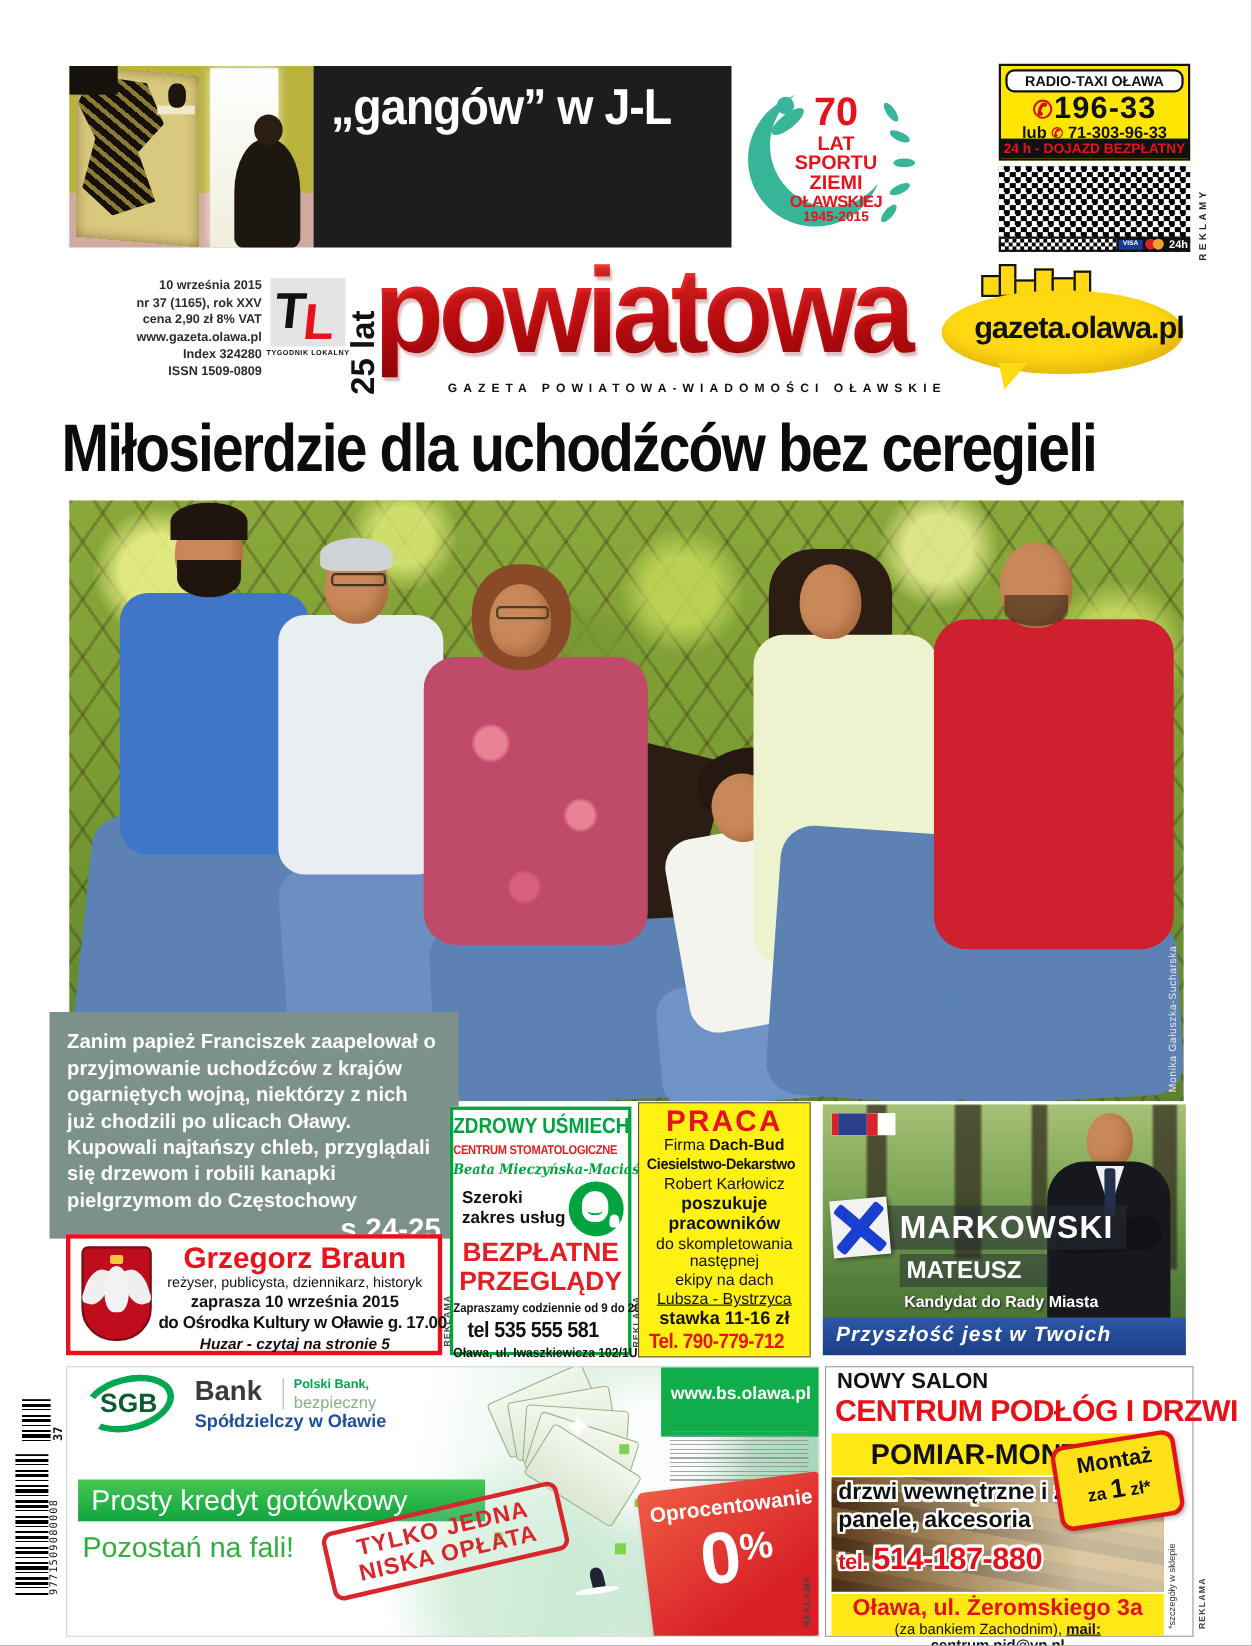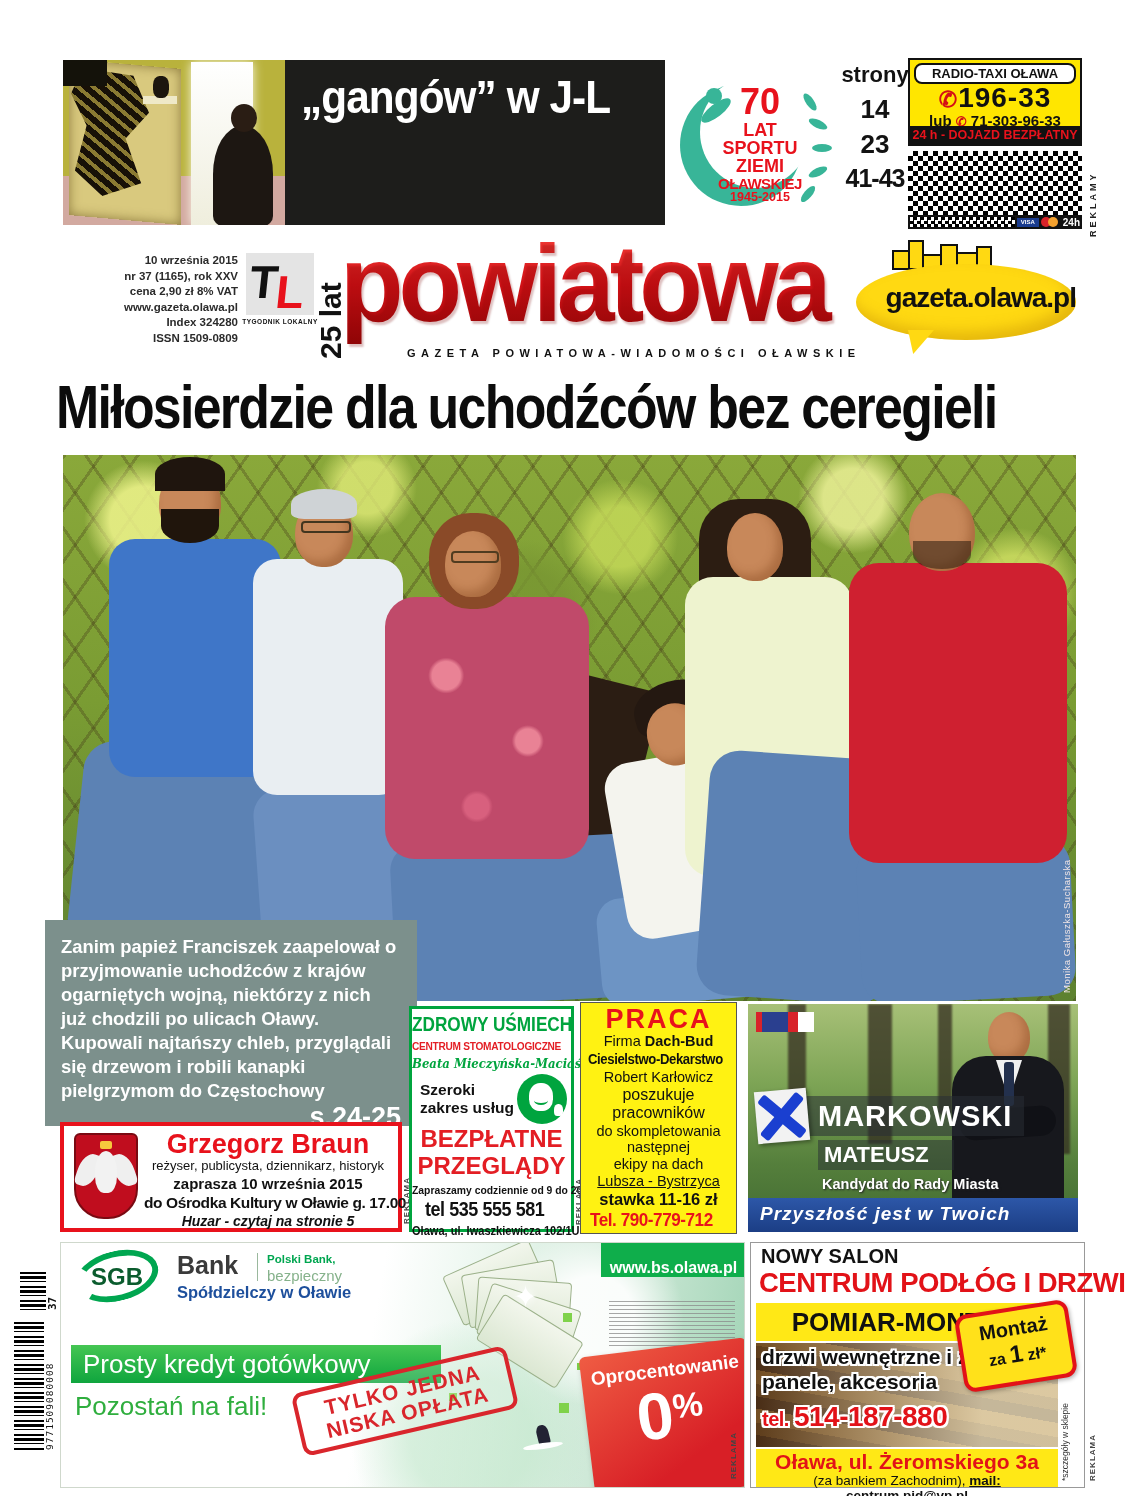--- a/index.html
+++ b/index.html
@@ -161,21 +161,21 @@
   #dental-ad .h1{color:#e31e24;font-weight:bold;font-size:24px;line-height:1.02;margin-top:3px;}
   #dental-ad .hrs{font-weight:bold;font-size:11.5px;margin-top:5px;}
   #dental-ad .ph{font-weight:bold;font-size:20px;letter-spacing:-.5px;}
   #dental-ad .ad{font-weight:bold;font-size:12px;}
 
   #praca-ad{left:580px;top:1002px;width:157px;height:232px;background:#fff212;border:1px solid #555;
     box-sizing:border-box;text-align:center;line-height:1.16;overflow:hidden;}
   #praca-ad .t{color:#e8121c;font-weight:bold;font-size:27px;letter-spacing:2px;line-height:1.05;margin-top:2px;}
   #praca-ad .l{font-size:14.5px;} #praca-ad .b{font-weight:bold;}
   #praca-ad .l2{font-size:13.8px;font-weight:bold;letter-spacing:-.4px;}
-  #praca-ad .l4{font-size:16px;font-weight:normal;}
+  #praca-ad .l4{font-size:16px;font-weight:bold;}
   #praca-ad .u{text-decoration:underline;font-size:14.5px;}
   #praca-ad .stk{font-weight:bold;font-size:16.5px;}
   #praca-ad .ph{color:#e8121c;font-weight:bold;font-size:19px;letter-spacing:-.5px;}
 
   #markowski-ad{left:748px;top:1004px;width:330px;height:228px;overflow:hidden;
     background:linear-gradient(#a7c077 0%,#7da455 35%,#557f3c 70%,#416a31 100%);}
   .trunk{position:absolute;top:0;background:#332c20;opacity:.75;filter:blur(1px);}
   #mk-logo{position:absolute;left:8px;top:8px;width:58px;height:20px;background:#f5f5f5;display:flex;overflow:hidden;}
   #mk-logo i{display:block;height:100%;}
   #mk-man{position:absolute;right:6px;bottom:34px;width:128px;height:186px;}
@@ -215,21 +215,21 @@
   #bank-name .t1{position:absolute;left:206px;top:10px;font-size:11.5px;font-weight:bold;color:#00a650;}
   #bank-name .t2{position:absolute;left:206px;top:24px;font-size:15px;color:#86b28b;}
   #bank-head{position:absolute;left:14px;top:60px;font-size:33px;color:#4c4c4c;letter-spacing:-1px;}
   #bank-bar{position:absolute;left:10px;top:102px;width:370px;height:38px;
     background:linear-gradient(#45c653,#0fa53e);color:#fff;font-size:26px;line-height:38px;padding-left:12px;box-sizing:border-box;}
   #bank-sub{position:absolute;left:14px;top:148px;font-size:26px;color:#2fae3e;}
   #bank-body{position:absolute;left:14px;top:182px;width:360px;font-size:14.5px;font-weight:bold;color:#3a3a3a;line-height:1.35;}
   #bank-stamp{position:absolute;left:234px;top:126px;width:196px;padding:5px 8px;border:4px solid #d9262c;
     border-radius:10px;color:#d9262c;font-weight:bold;font-size:21px;line-height:1.1;text-align:center;
     transform:rotate(-13deg);background:rgba(255,255,255,.2);letter-spacing:1px;}
-  #bank-banner{position:absolute;left:540px;top:0;width:145px;height:34px;background:#0fae4b;
+  #bank-banner{position:absolute;left:540px;top:0;width:145px;height:63px;background:#0fae4b;
     color:#fff;font-weight:bold;font-size:16px;text-align:center;line-height:50px;}
   #bank-fine{position:absolute;left:548px;top:58px;width:126px;height:48px;opacity:.75;
     background:repeating-linear-gradient(#8a8a8a 0 1px, transparent 1px 4px);}
   #bank-card{position:absolute;left:526px;top:104px;width:168px;height:148px;border-radius:6px;
     background:linear-gradient(150deg,#ef5c43 0%,#d81f26 70%);transform:rotate(-7deg);
     color:#fff;text-align:center;box-shadow:2px 3px 6px rgba(0,0,0,.25);}
   #bank-card .rl{font-weight:bold;font-size:19px;margin-top:12px;}
   #bank-card .rv{font-weight:bold;font-size:66px;line-height:1;}
   #bank-card .rv i{font-style:normal;font-size:34px;vertical-align:18px;}
   .money{position:absolute;width:92px;height:52px;border:1px solid #9bb089;border-radius:4px;
@@ -307,26 +307,20 @@
     <div id="badge-text">
       <div class="y">70</div>
       <div class="l">LAT</div>
       <div class="l">SPORTU</div>
       <div class="l">ZIEMI</div>
       <div class="l2">OŁAWSKIEJ</div>
       <div class="d">1945-2015</div>
     </div>
   </div>
 
-  <div id="pages-box" class="abs">
-    <div class="lab">strony</div>
-    <div class="n">14</div>
-    <div class="n">23</div>
-    <div class="n n3">41-43</div>
-  </div>
 
   <div id="radio-ad" class="abs">
     <div class="ttl">RADIO-TAXI OŁAWA</div>
     <div class="p1"><span class="ph">✆</span><span>196-33</span></div>
     <div class="p2"><span>lub</span> <span class="ph">✆</span> <span>71-303-96-33</span></div>
     <div class="ft">24 h - DOJAZD BEZPŁATNY</div>
   </div>
 
   <div id="olavia-ad" class="abs">
     <div class="strip">

